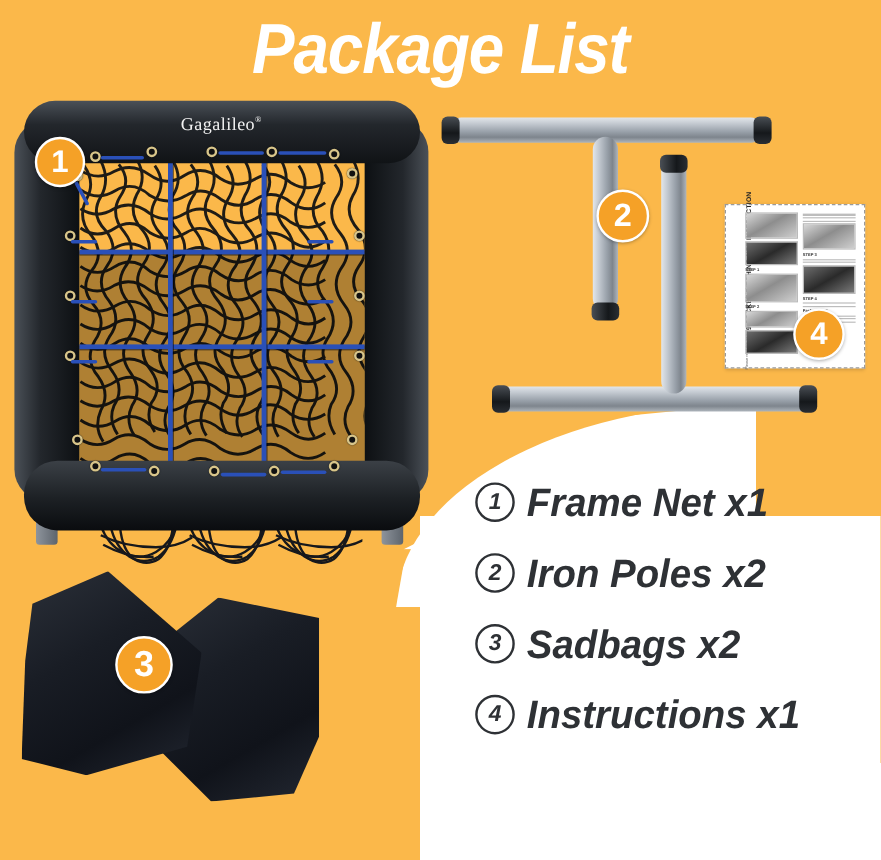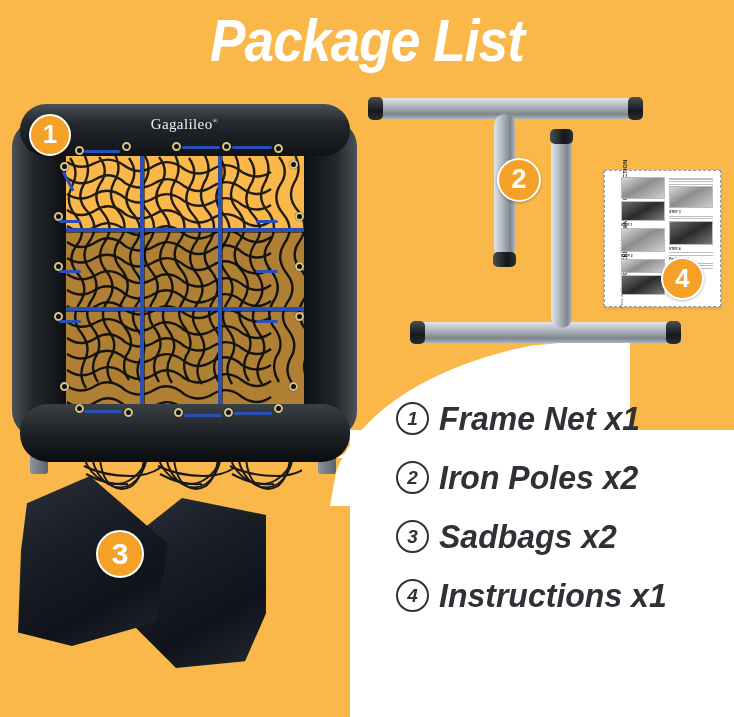--- a/index.html
+++ b/index.html
@@ -25,21 +25,21 @@
   }
   #white-base{
     position:absolute;left:350px;top:430px;width:384px;height:287px;background:#ffffff;
   }
   #white-ramp{
     position:absolute;left:336px;top:398px;width:120px;height:60px;background:#ffffff;
     clip-path:polygon(100% 0%, 100% 100%, 0% 100%);
   }
 
   
-  #frame-net{position:absolute;left:12px;top:84px;width:410px;height:355px;margin-top:20px;}
+  #frame-net{position:absolute;left:12px;top:84px;width:410px;height:355px;}
   .pad{position:absolute;background:linear-gradient(160deg,#3a3f45 0%,#15181c 42%,#0b0d10 100%);}
   #pad-top{left:8px;top:0px;width:330px;height:52px;border-radius:26px/26px;
            background:linear-gradient(180deg,#4a5057 0%,#23272c 38%,#101316 100%);}
   #pad-bottom{left:8px;top:300px;width:330px;height:58px;border-radius:28px/28px;
            background:linear-gradient(0deg,#0a0c0f 0%,#1c2024 45%,#3b4046 100%);}
   #pad-left{left:0px;top:16px;width:54px;height:318px;border-radius:27px/27px;
            background:linear-gradient(90deg,#4b5158 0%,#23272c 40%,#0d1013 100%);}
   #pad-right{left:292px;top:16px;width:53px;height:318px;border-radius:27px/27px;
            background:linear-gradient(270deg,#4b5158 0%,#23272c 40%,#0d1013 100%);}
   #pad-inner-shade{left:44px;top:40px;width:258px;height:272px;background:#141619;border-radius:6px;}

